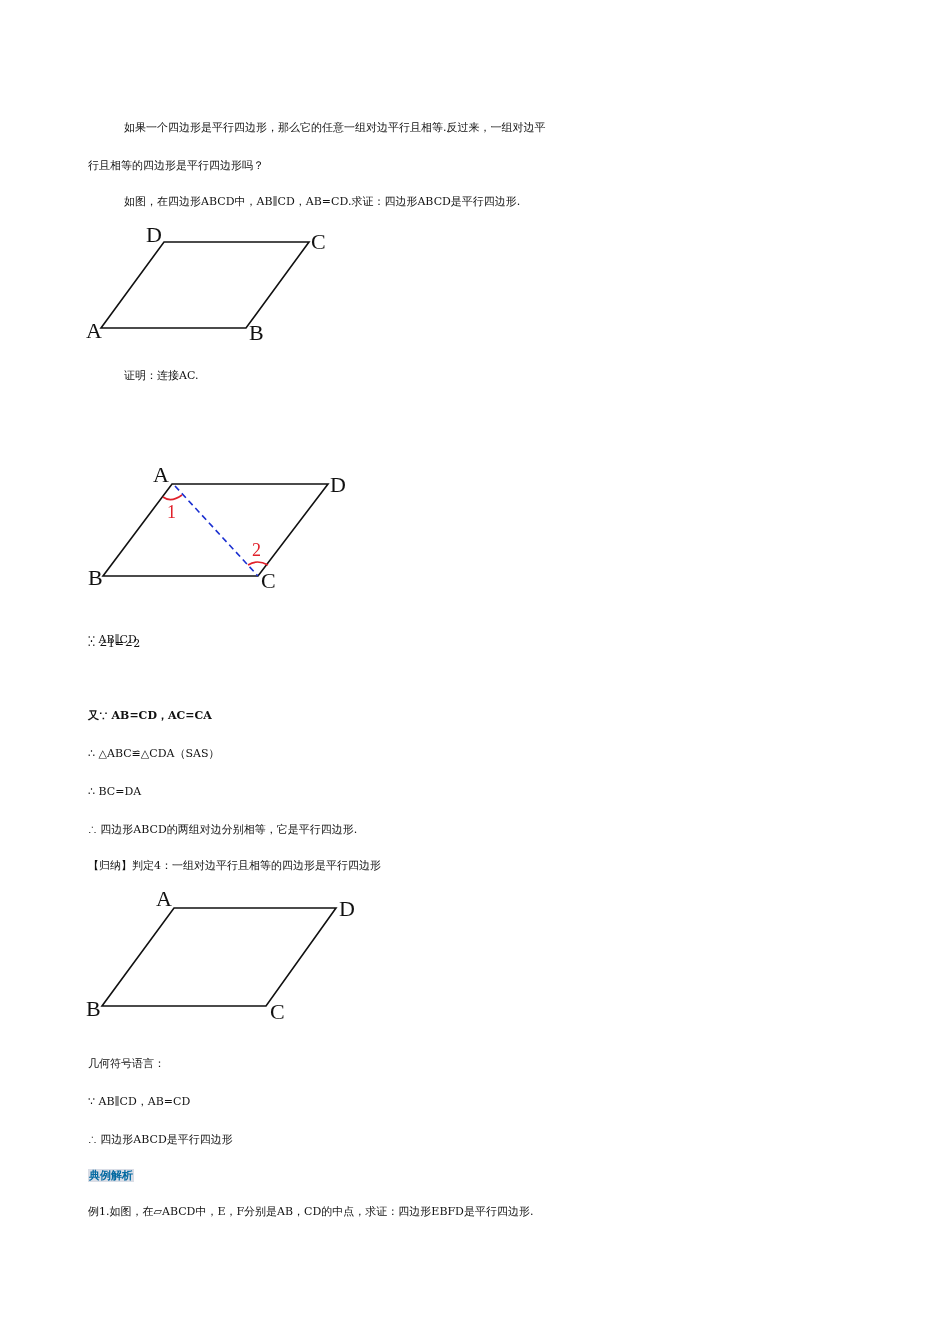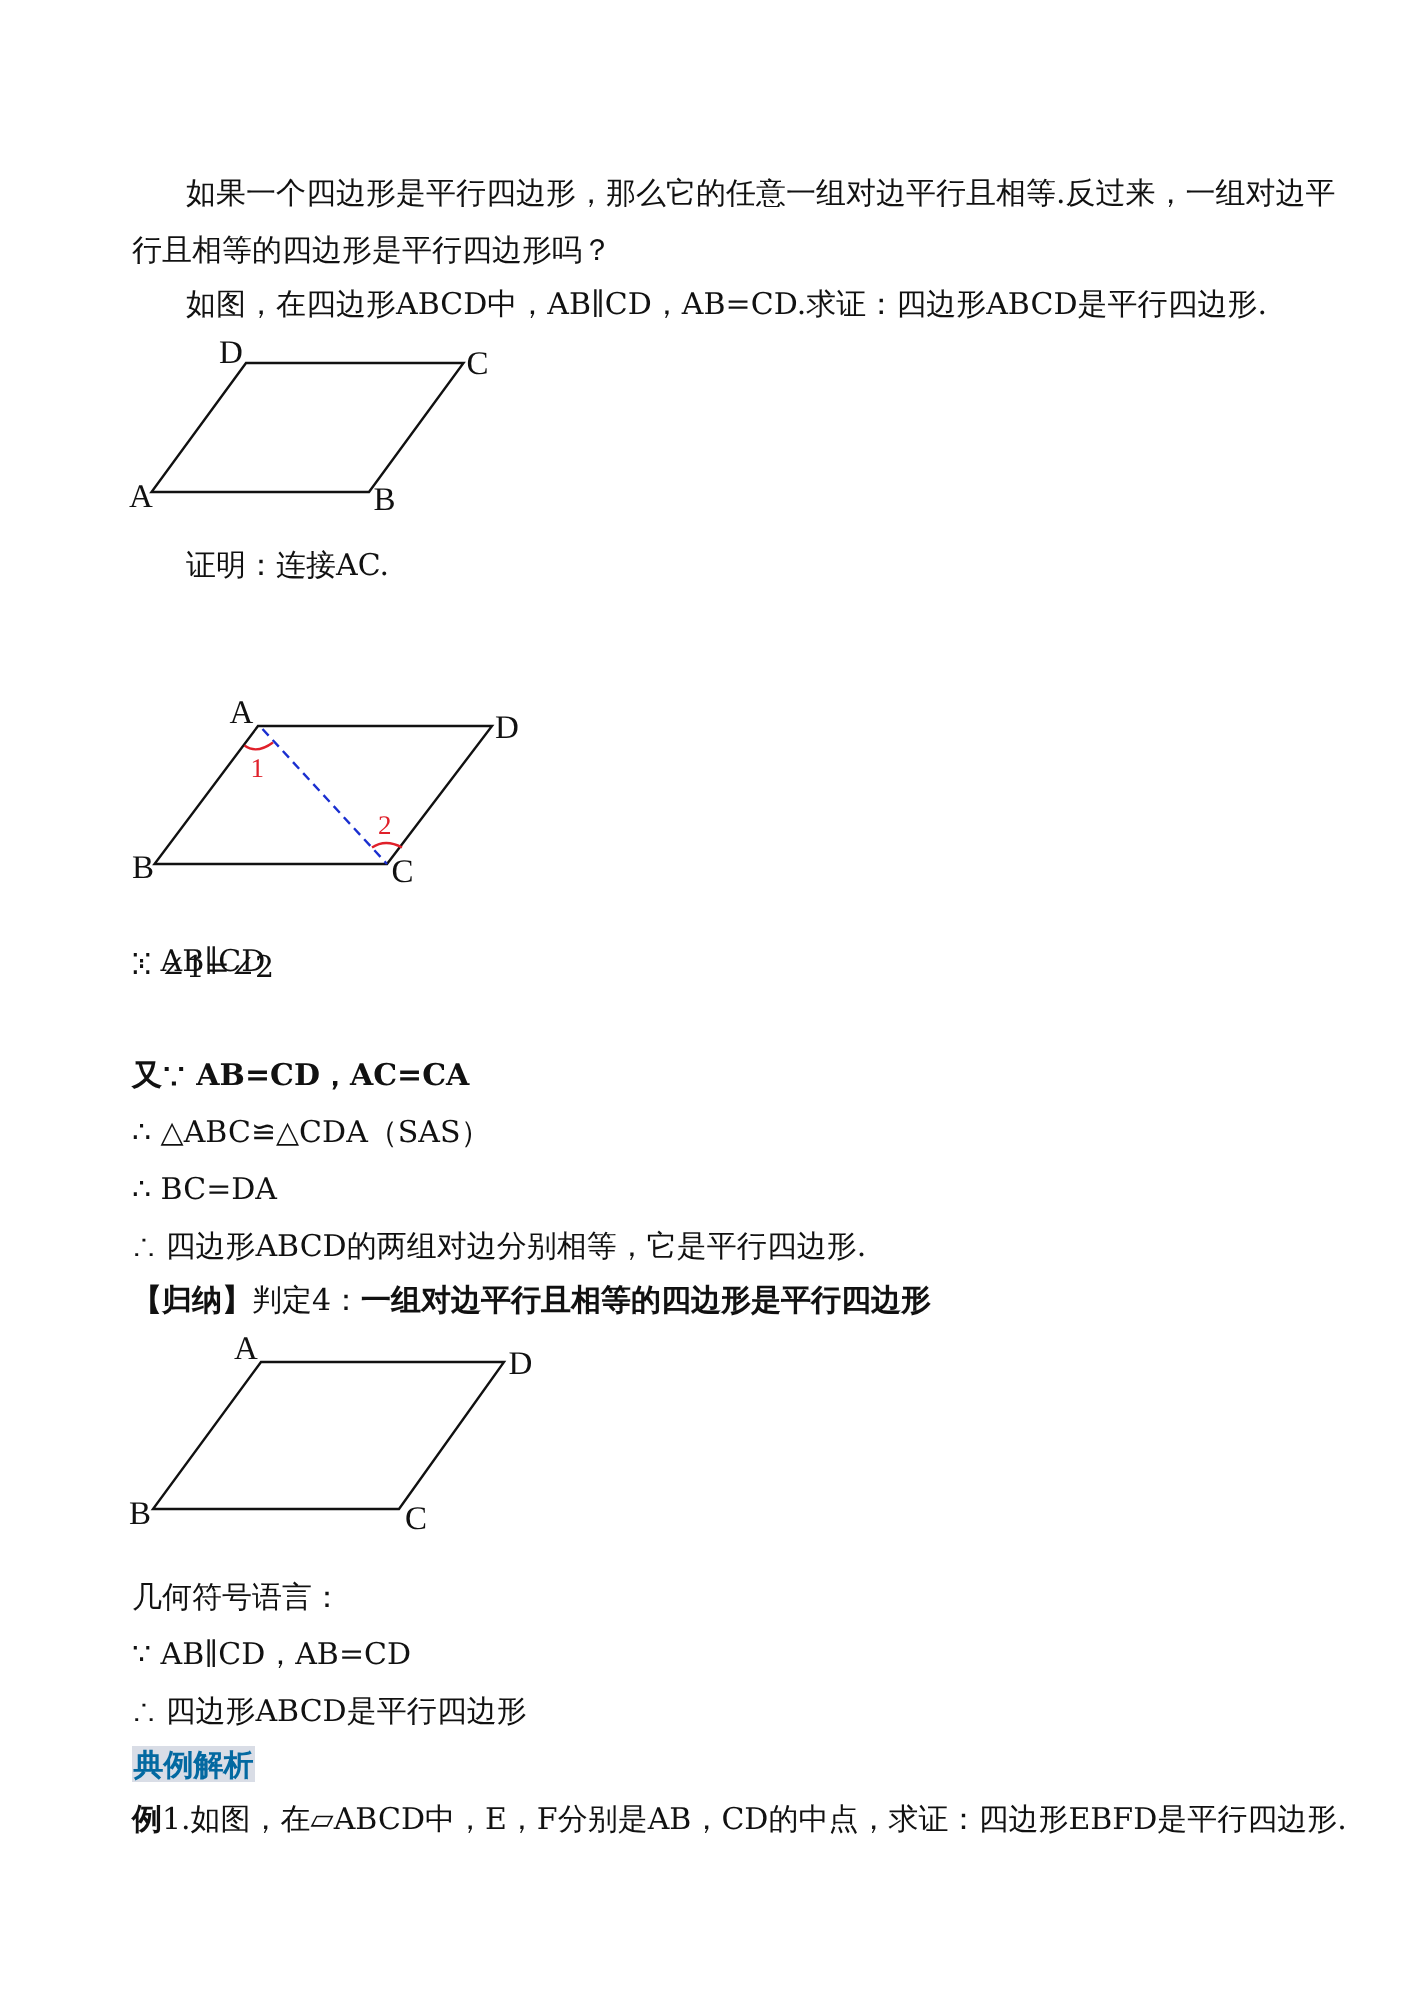--- a/index.html
+++ b/index.html
@@ -1,20 +1,20 @@
 <!DOCTYPE html>
 <html><head>
 <meta charset="utf-8">
 <style>
   html, body { margin: 0; padding: 0; background: #ffffff; }
   body { width: 950px; height: 1344px; position: relative; overflow: hidden;
          font-family: "DejaVu Serif", "Liberation Serif", serif; color: #111; }
-  .line { position: absolute; left: 88px; font-size: 20px; line-height: 20px; white-space: nowrap; }
+  .line { position: absolute; left: 88px; font-size: 11px; line-height: 20px; white-space: nowrap; }
   .indent { left: 124px; }
-  .bold { font-weight: bold; font-family: "DejaVu Sans", "Liberation Sans", sans-serif; }
+  .bold { font-weight: normal; font-family: "DejaVu Sans", "Liberation Sans", sans-serif; }
   .hl { background: #d9dde6; color: #0369a1; font-weight: bold;
         font-family: "DejaVu Sans", "Liberation Sans", sans-serif; padding: 0 1px; }
   svg { position: absolute; left: 0; top: 0; }
   .lbl { font-family: "Liberation Serif", "DejaVu Serif", serif; font-size: 22px; fill: #111; }
   .num { font-family: "Liberation Serif", "DejaVu Serif", serif; font-size: 18px; fill: #e0202a; }
 </style>
 </head>
 <body>
 
 <div class="line indent" style="top:118px;">如果一个四边形是平行四边形，那么它的任意一组对边平行且相等.反过来，一组对边平</div>

